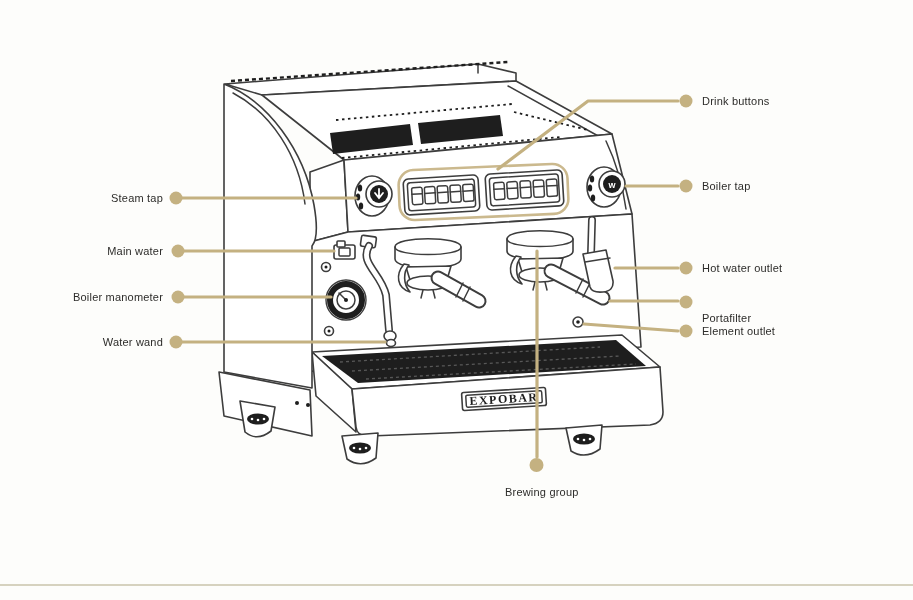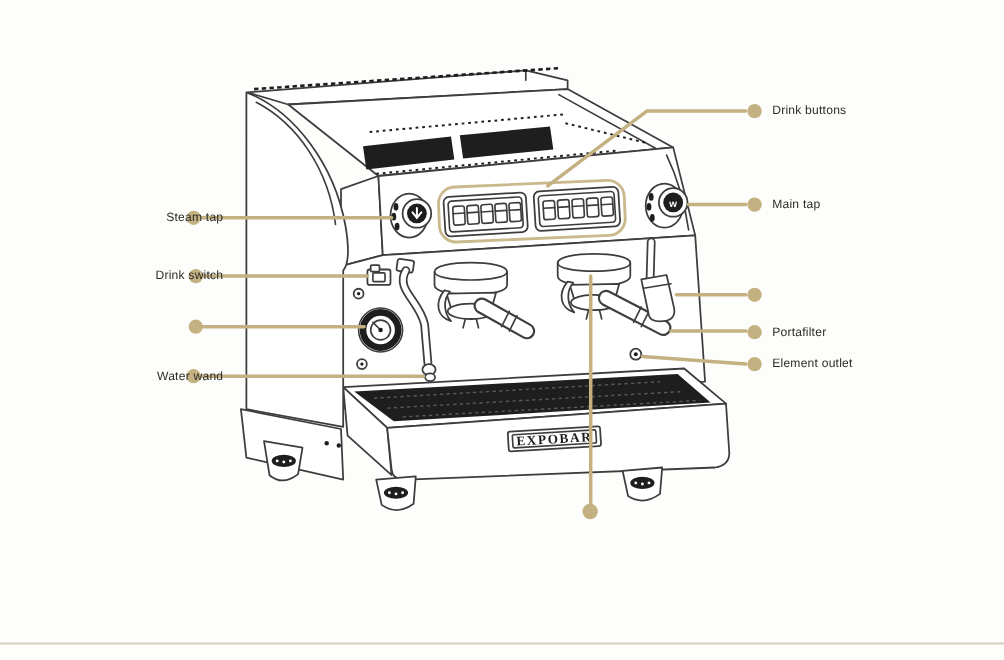--- a/index.html
+++ b/index.html
@@ -7,21 +7,21 @@
     position:relative;width:913px;height:600px;overflow:hidden;
     background:var(--background,#fdfdfb);
     font-family:"Liberation Sans",sans-serif;
   }
   .art{position:absolute;left:0;top:0;}
   .label{
     position:absolute;white-space:nowrap;
     font-size:11px;line-height:20px;color:var(--text,#2d2c2a);
     letter-spacing:.2px;
   }
-  .label-left{right:710px;}
+  .label-left{right:750px;}
   .label-right{left:702px;}
   .label-bottom{left:505px;top:482px;}
   .divider{
     position:absolute;left:0;top:584px;width:913px;height:2px;
     background:var(--divider,#d6d2bf);
   }
   
   .ln{fill:none;stroke:var(--art,#3d3d3d);stroke-width:1.5;stroke-linecap:round;stroke-linejoin:round;}
   .fw{fill:#fff;stroke:var(--art,#3d3d3d);stroke-width:1.6;stroke-linecap:round;stroke-linejoin:round;}
   .dk{fill:var(--art-dark,#1e1e1e);stroke:none;}
@@ -280,23 +280,26 @@
           <circle class="ldot" cx="686" cy="331" r="6.5"></circle>
       </g>
       <g>
         <path class="leader" d="M537,251 V457"></path>
           <circle class="ldot" cx="536.5" cy="465" r="7"></circle>
       </g>
     </g>
   </svg>
 
   <div class="label label-left" style="top:188px">Steam tap</div>
-  <div class="label label-left" style="top:241px">Drink switch</div>
+  <div class="label label-left" style="top:241px">Main water</div>
+  <div class="label label-left" style="top:287px">Boiler manometer</div>
   <div class="label label-left" style="top:332px">Water wand</div>
 
   <div class="label label-right" style="top:91px">Drink buttons</div>
-  <div class="label label-right" style="top:176px">Main tap</div>
-  <div class="label label-right" style="top:292px">Portafilter</div>
+  <div class="label label-right" style="top:176px">Boiler tap</div>
+  <div class="label label-right" style="top:258px">Hot water outlet</div>
+  <div class="label label-right" style="top:308px">Portafilter</div>
   <div class="label label-right" style="top:321px">Element outlet</div>
 
+  <div class="label label-bottom">Brewing group</div>
 
   <div class="divider"></div>
 </div>
 
 </body></html>

